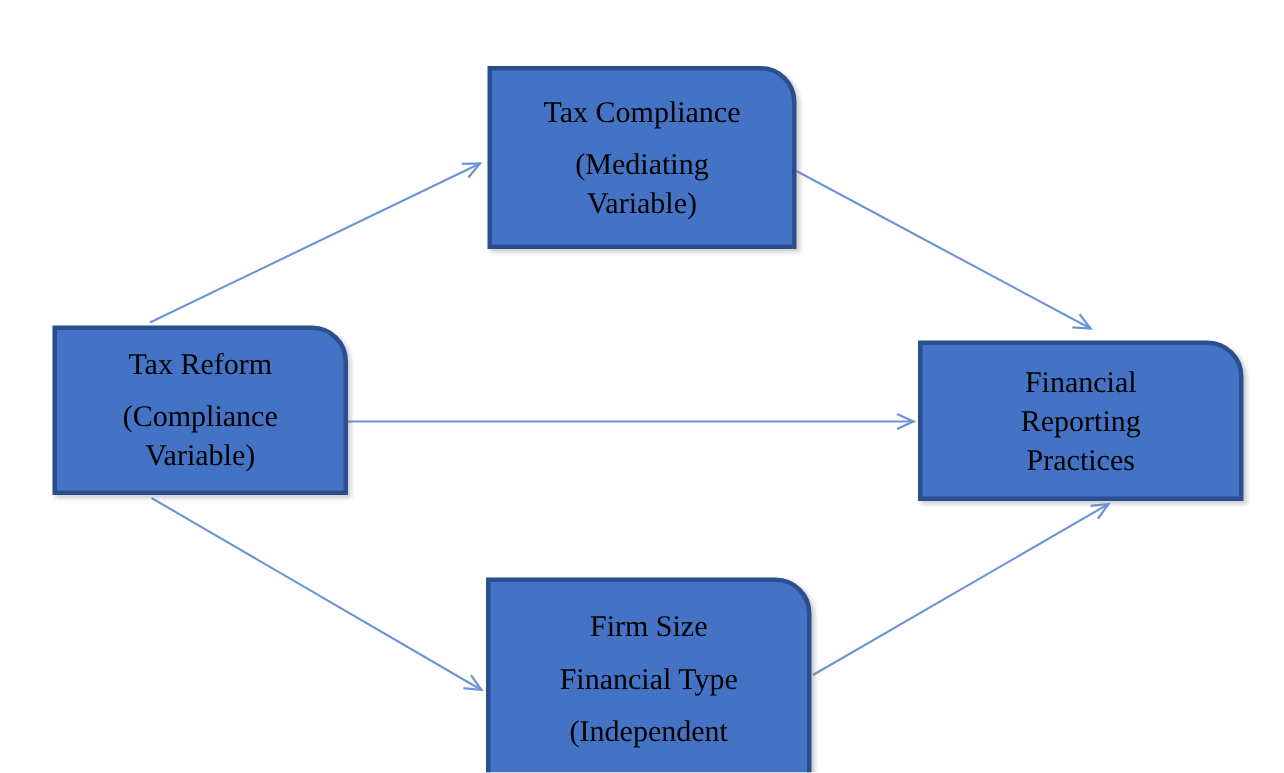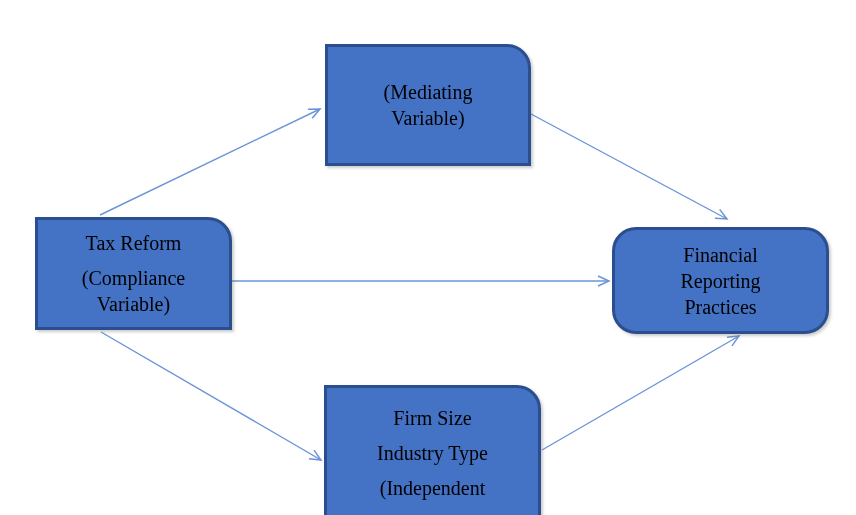--- a/index.html
+++ b/index.html
@@ -47,21 +47,21 @@
     color: var(--text);
   }
   .node p {
     margin: 4.5px 0;
     font-size: 20px;
     line-height: 1.3;
     white-space: pre-line;
   }
   .node-mediator   { left: 325px; top: 44px;  width: 206px; height: 122px; }
   .node-independent{ left: 35px;  top: 217px; width: 197px; height: 113px; }
-  .node-outcome    { left: 612px; top: 227px; width: 217px; height: 107px; border-radius: 24px; }
+  .node-outcome    { left: 612px; top: 227px; width: 217px; height: 107px; }
   .node-moderator  { left: 324px; top: 385px; width: 217px; height: 135px; }
 </style>
 </head>
 <body>
 
 <div class="canvas">
 
   <svg class="arrows" width="856" height="515" viewBox="0 0 856 515" xmlns="http://www.w3.org/2000/svg">
     <defs>
       <marker id="ah" markerUnits="userSpaceOnUse" markerWidth="16" markerHeight="14" refX="13" refY="7" orient="auto">
@@ -69,35 +69,36 @@
       </marker>
     </defs>
     <line x1="100" y1="215" x2="320" y2="109" marker-end="url(#ah)"></line>
     <line x1="224" y1="281" x2="609" y2="281" marker-end="url(#ah)"></line>
     <line x1="101" y1="332" x2="321" y2="460" marker-end="url(#ah)"></line>
     <line x1="531" y1="114" x2="727" y2="219" marker-end="url(#ah)"></line>
     <line x1="542" y1="450" x2="739" y2="336" marker-end="url(#ah)"></line>
   </svg>
 
   <div class="node node-mediator">
+    <p>Tax Compliance</p>
     <p>(Mediating
 Variable)</p>
   </div>
 
   <div class="node node-independent">
     <p>Tax Reform</p>
     <p>(Compliance
 Variable)</p>
   </div>
 
   <div class="node node-outcome">
     <p>Financial
 Reporting
 Practices</p>
   </div>
 
   <div class="node node-moderator">
     <p>Firm Size</p>
-    <p>Industry Type</p>
+    <p>Financial Type</p>
     <p>(Independent</p>
   </div>
 
 </div>
 
 </body></html>

